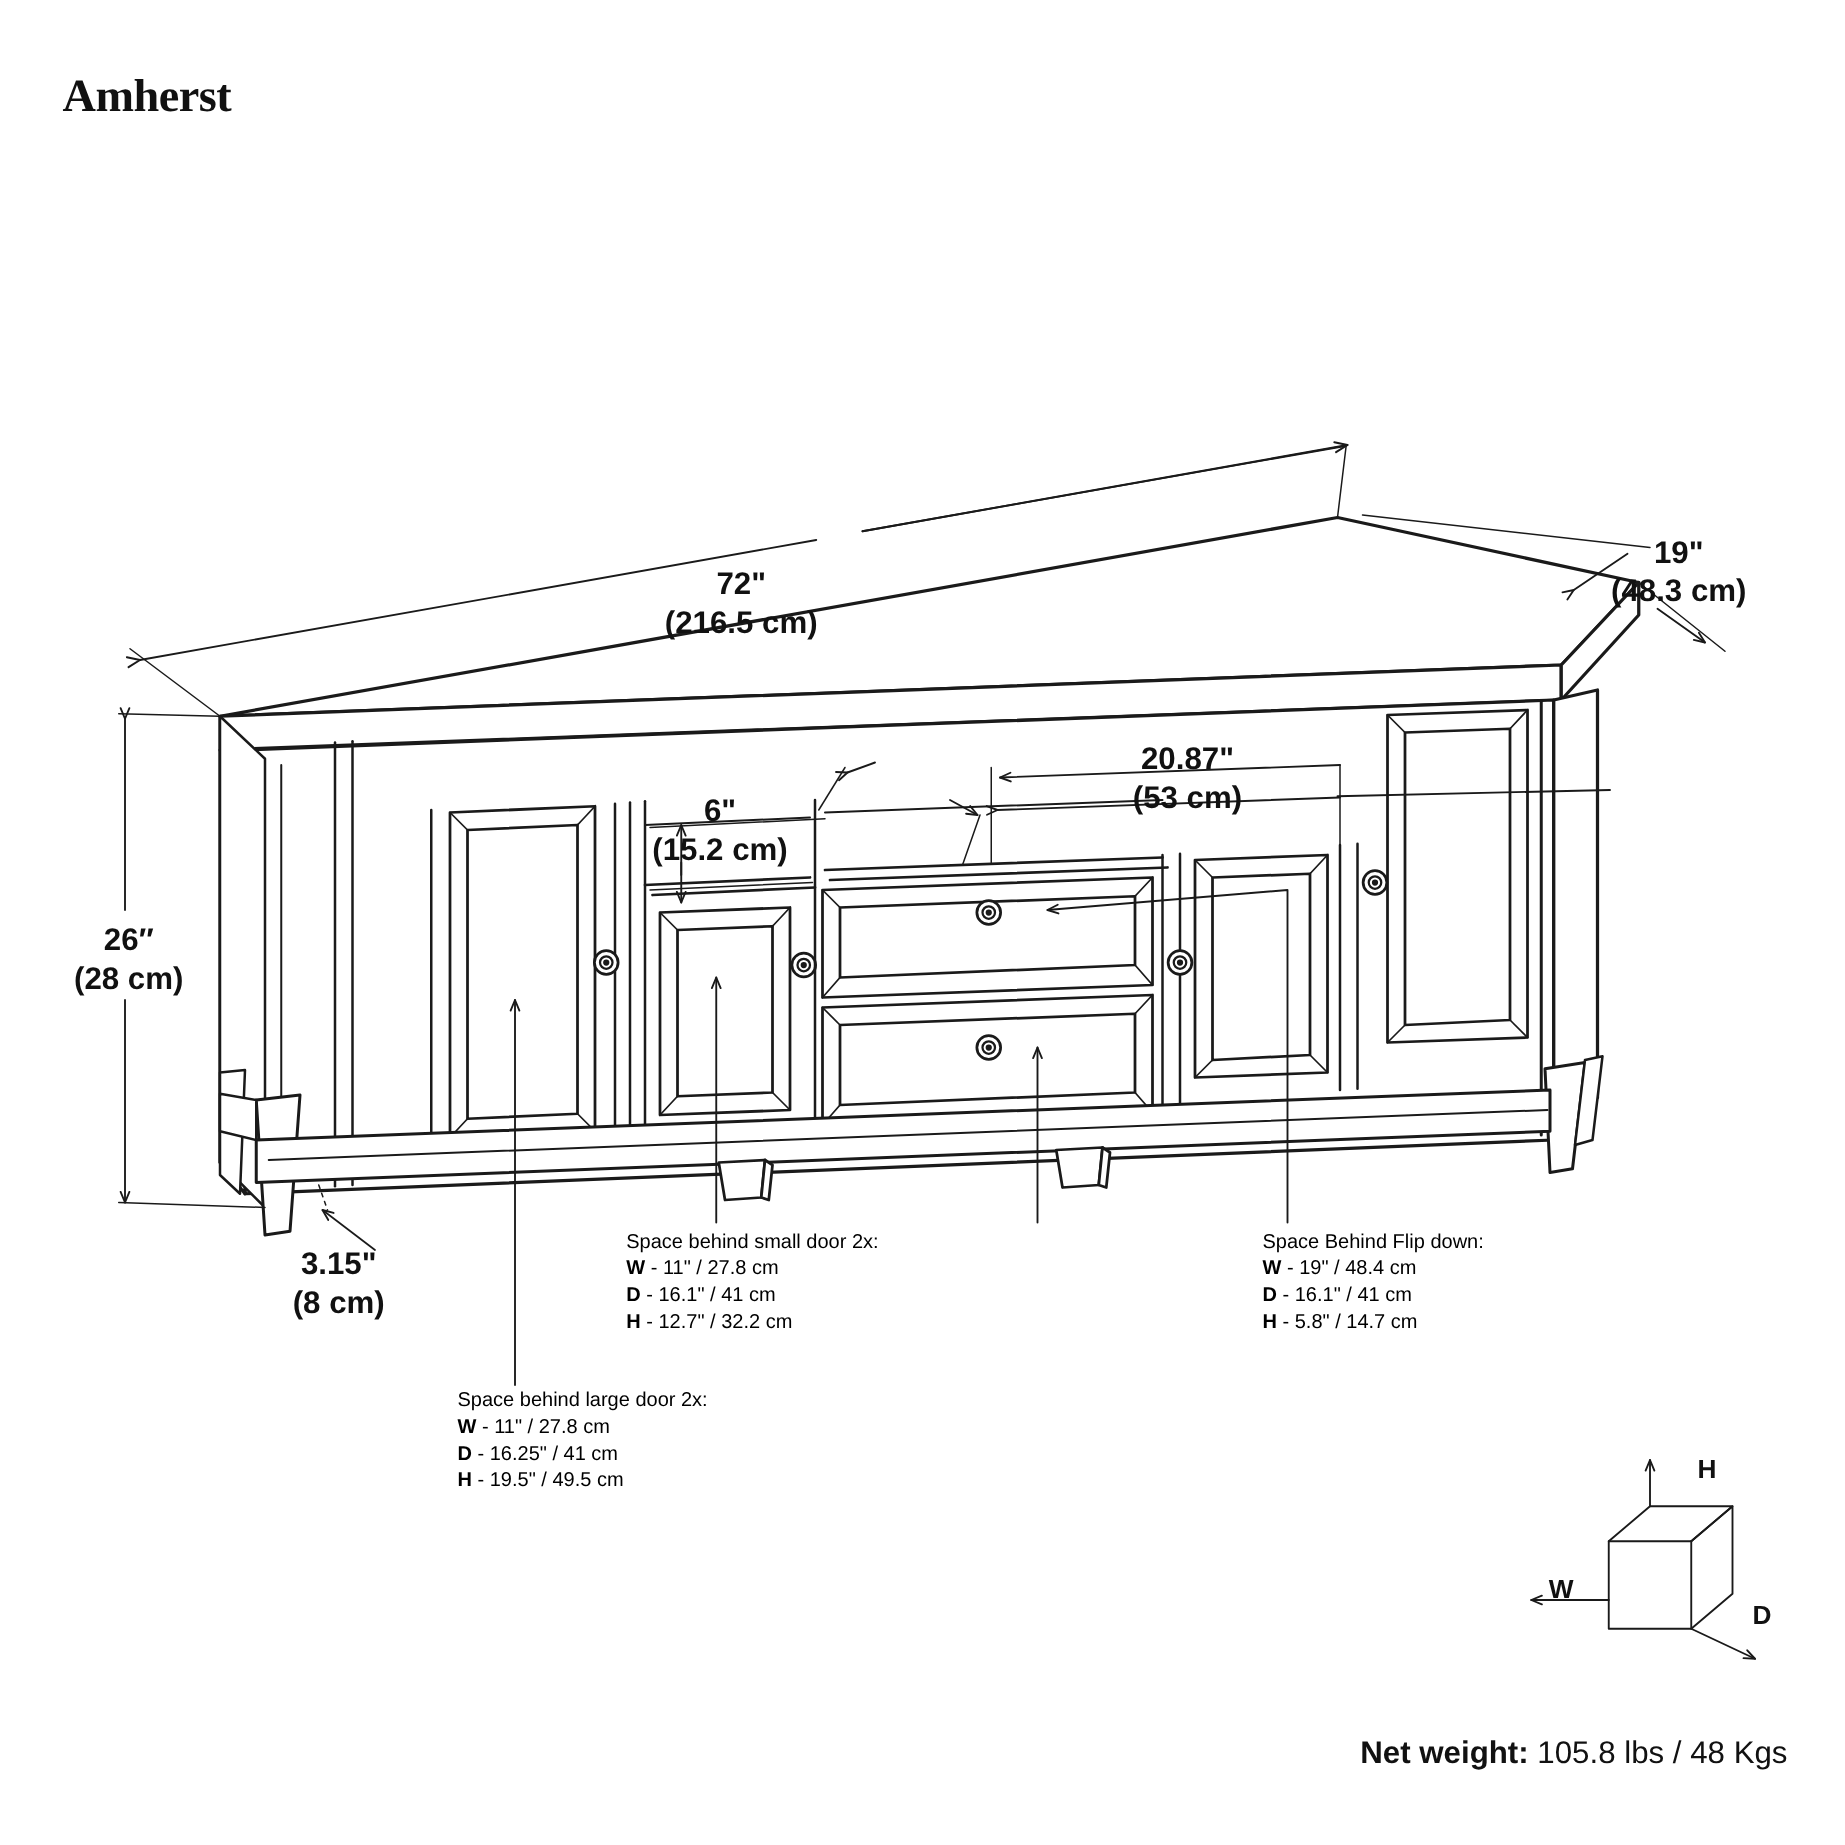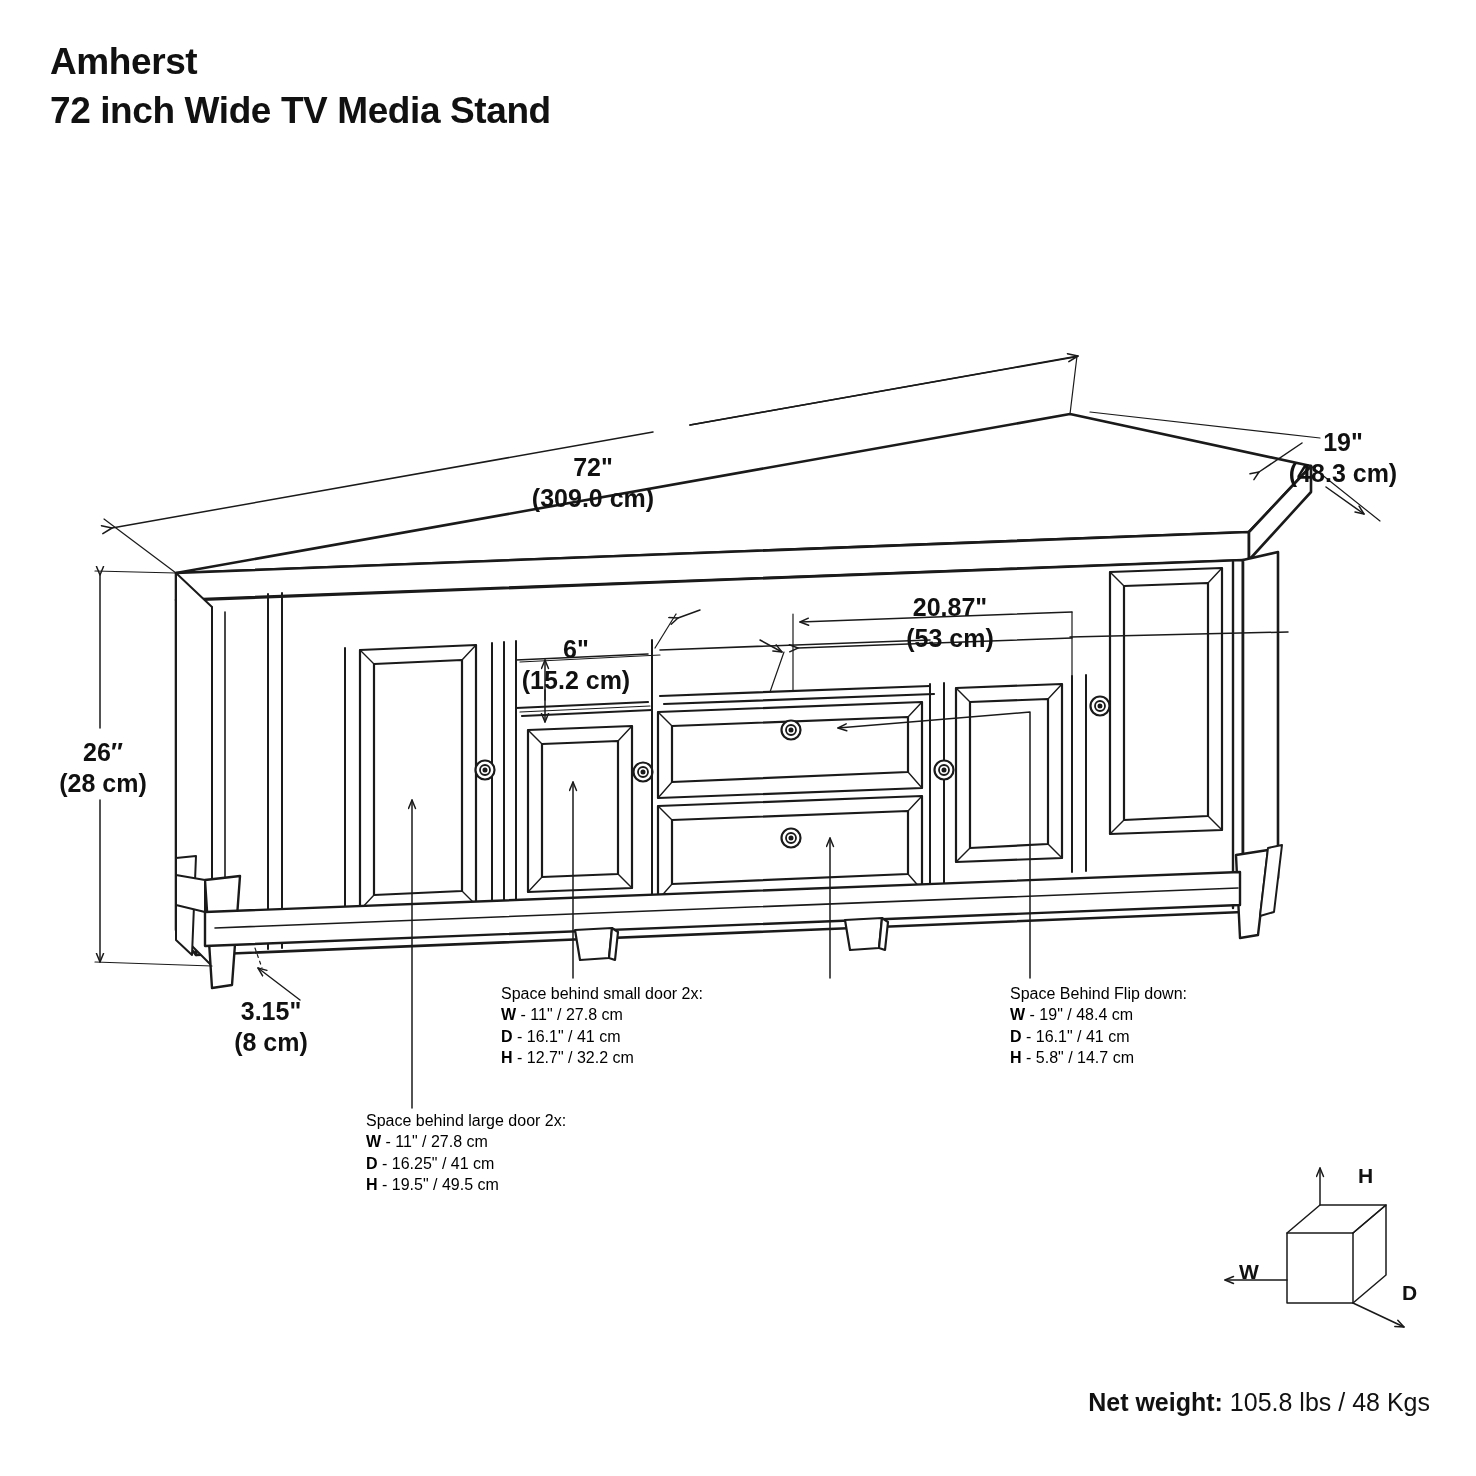--- a/index.html
+++ b/index.html
@@ -17,22 +17,23 @@
     width: 1476px;
     height: 1476px;
     background: #ffffff;
     overflow: hidden;
   }
 
   
   #title-block {
     position: absolute;
     left: 50px;
-    top: 38px;
+    top: 54px;
     width: 900px;
+    font-family: Liberation Serif, serif;
   }
   .title-line {
     font-weight: bold;
     font-size: 37px;
     line-height: 1.32;
     letter-spacing: -0.4px;
     color: #111111;
     white-space: nowrap;
   }
 
@@ -96,21 +97,20 @@
   }
   #net-weight .nw-label { font-weight: bold; margin-top: 40px; }
 </style>
 </head>
 <body>
 
 <div id="page">
 
   <div id="title-block">
     <div class="title-line">Amherst</div>
-    <div class="title-line">72 inch Wide TV Media Stand</div>
   </div>
 
   <div id="drawing">
     <svg width="1476" height="1476" viewBox="0 0 1476 1476" xmlns="http://www.w3.org/2000/svg" fill="none" stroke="#1a1a1a" stroke-linejoin="round" stroke-linecap="round">
 
       <defs>
         <marker id="ah" markerWidth="13" markerHeight="13" refX="11" refY="5" orient="auto" markerUnits="userSpaceOnUse">
           <path d="M1,1 L11,5 L1,9" stroke="#1a1a1a" stroke-width="1.6" fill="none"></path>
         </marker>
         <marker id="ahs" markerWidth="11" markerHeight="11" refX="9.5" refY="4.5" orient="auto" markerUnits="userSpaceOnUse">
@@ -427,21 +427,21 @@
         <path d="M1320,1205 L1320,1168" marker-end="url(#ahs)"></path>
         <path d="M1287,1280 L1225,1280" marker-end="url(#ahs)"></path>
         <path d="M1353,1303 L1404,1327" marker-end="url(#ahs)"></path>
       </g>
 
     </svg>
   </div>
 
   <div class="dimlabel" style="left:493px; top:452px; width:200px;">
     <div>72"</div>
-    <div>(309.0 cm)</div>
+    <div>(216.5 cm)</div>
   </div>
 
   <div class="dimlabel" style="left:1268px; top:427px; width:150px;">
     <div>19"</div>
     <div>(48.3 cm)</div>
   </div>
 
   <div class="dimlabel" style="left:33px; top:737px; width:140px;">
     <div>26″</div>
     <div>(28 cm)</div>

